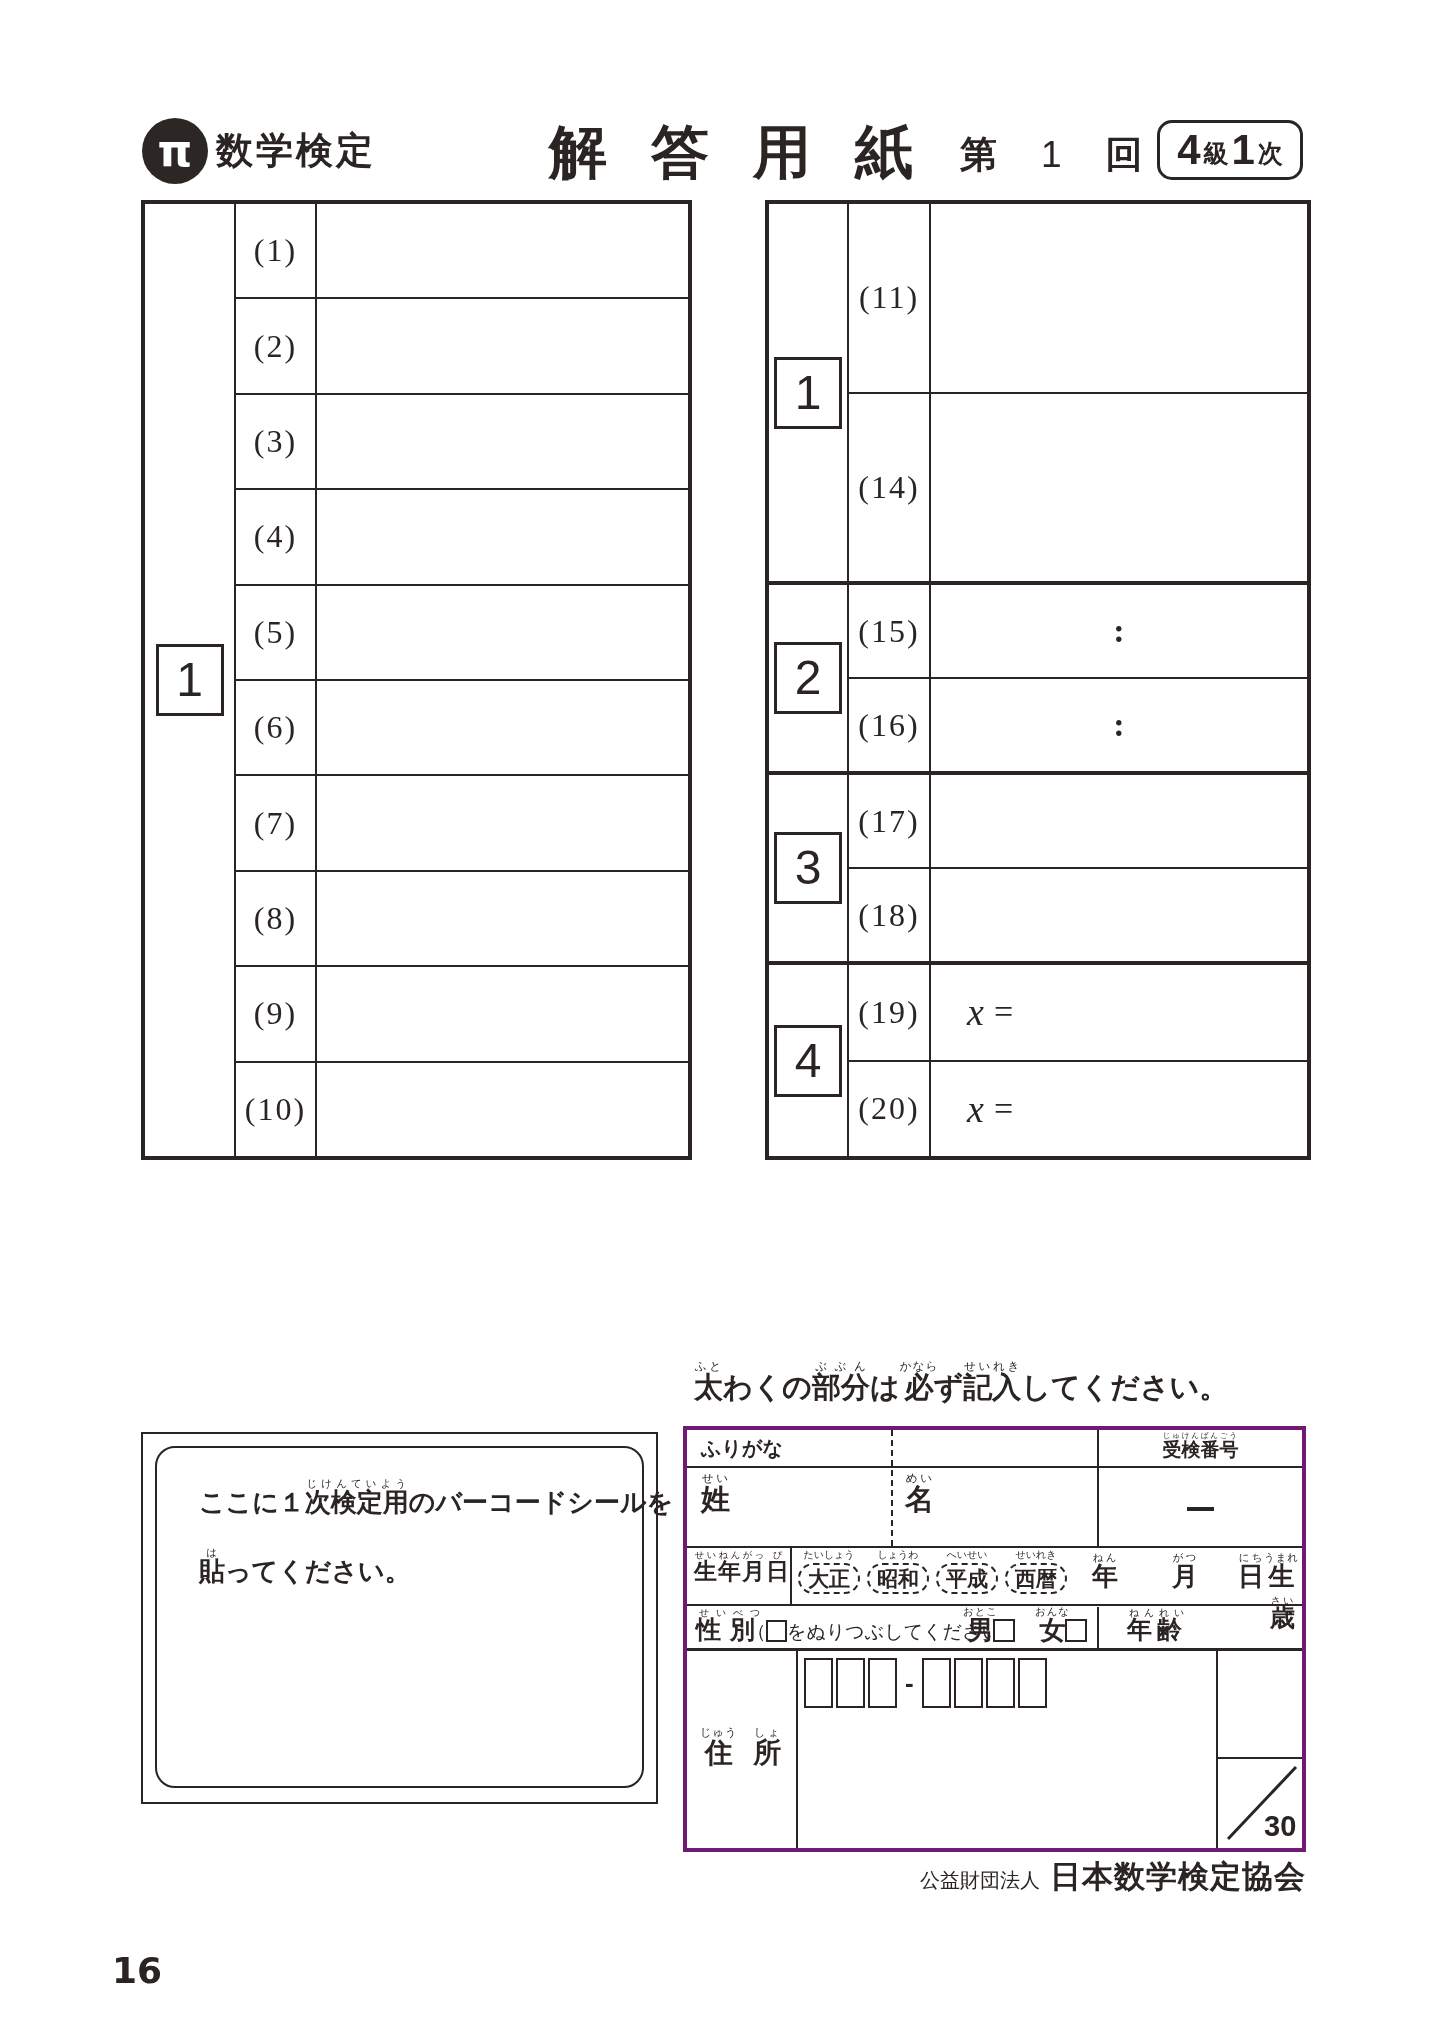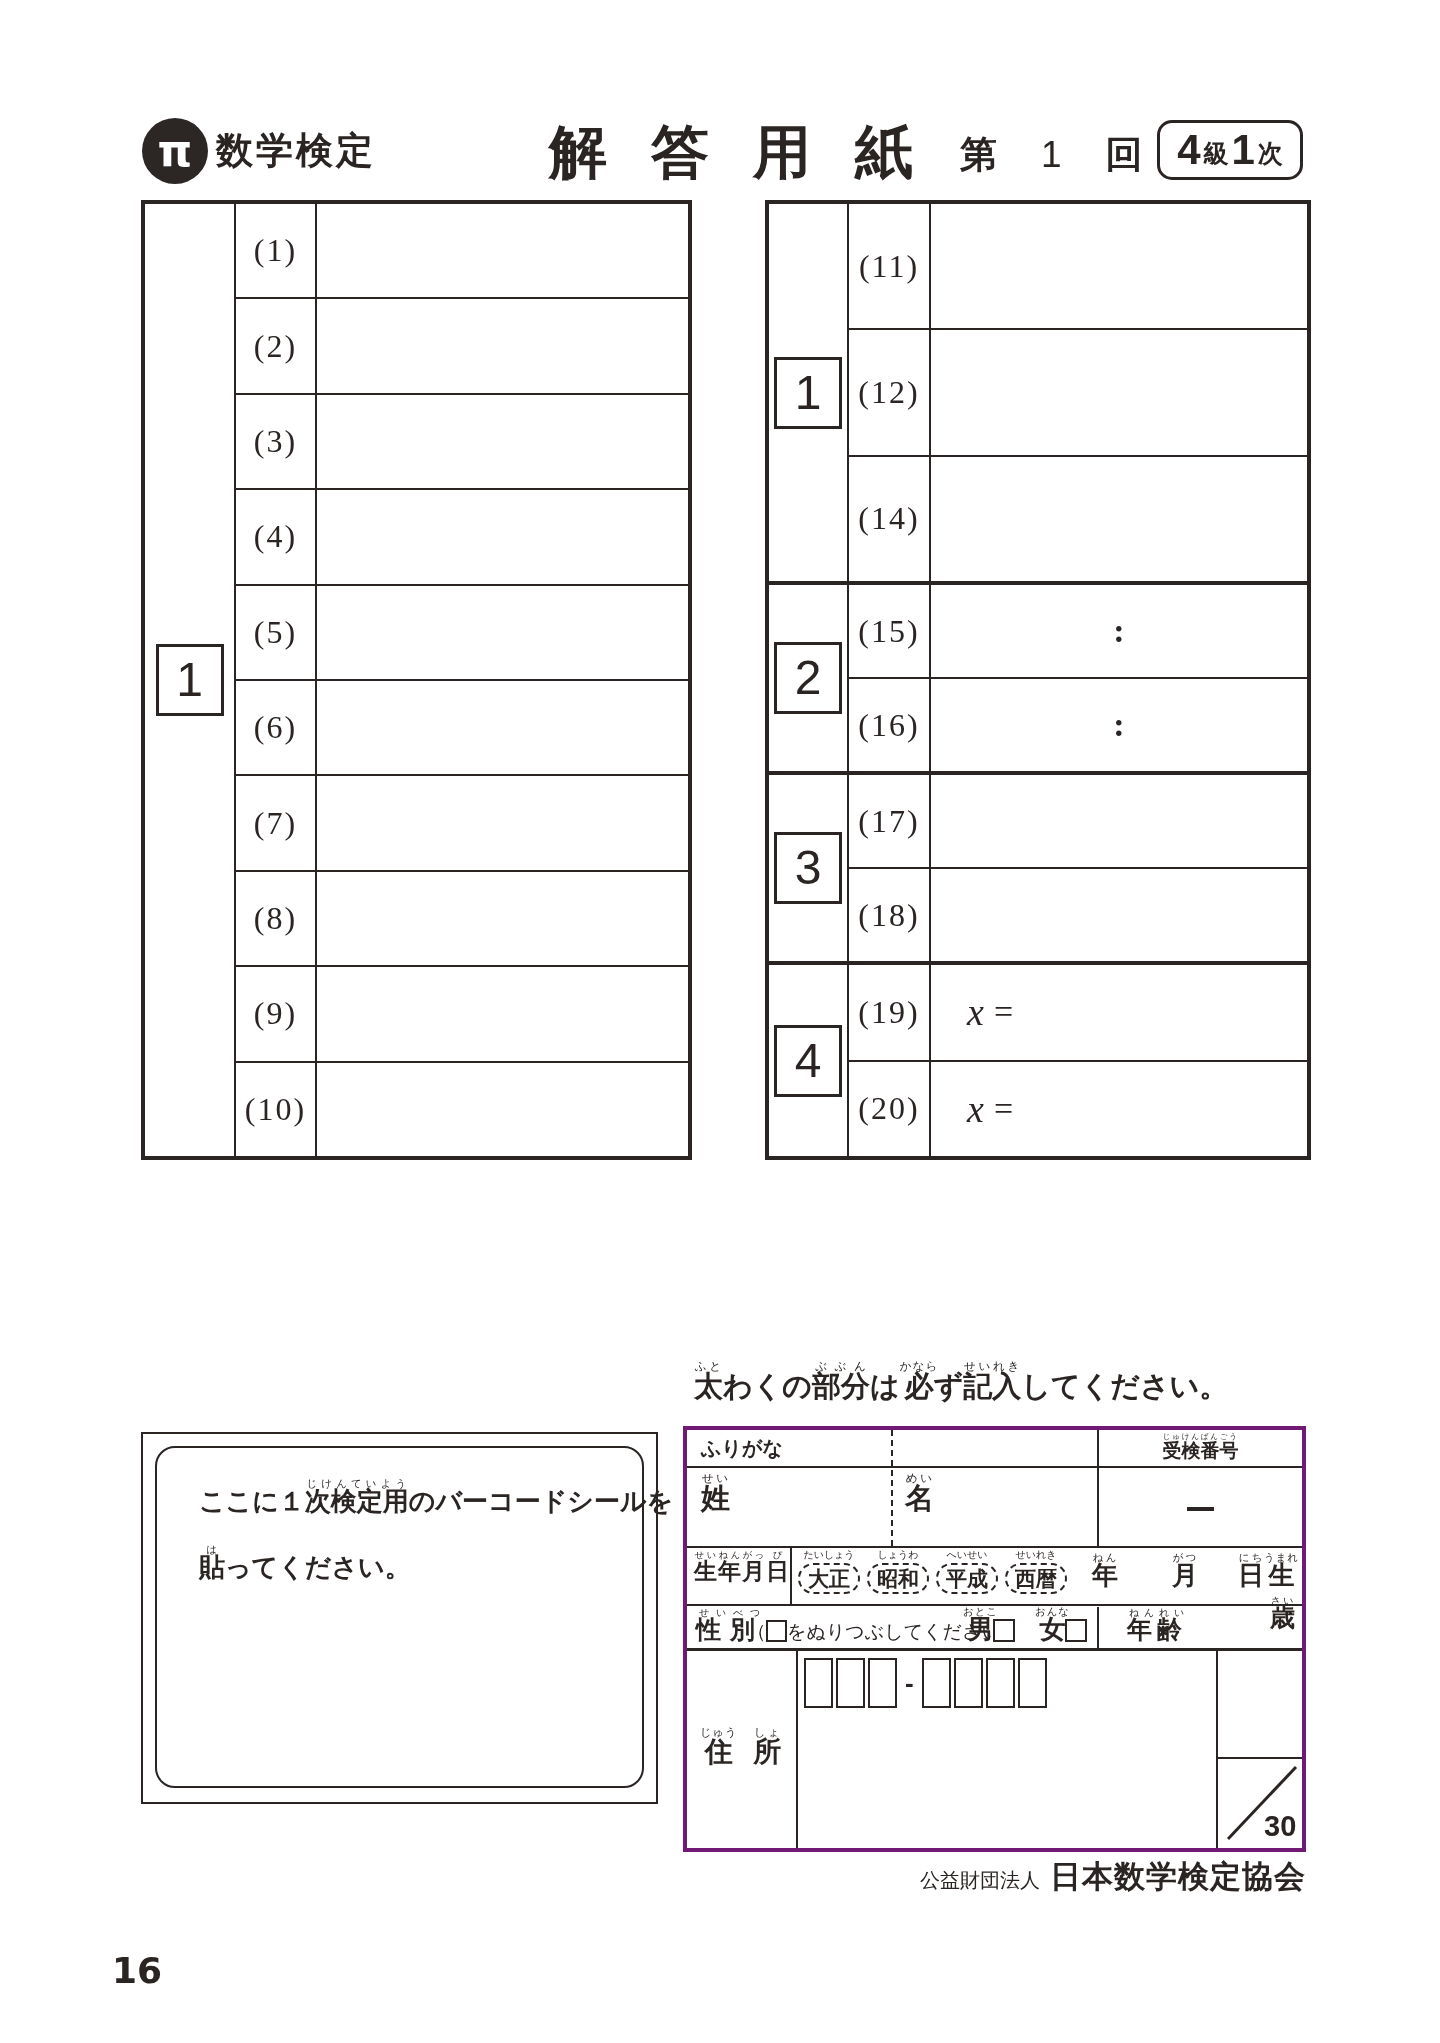--- a/index.html
+++ b/index.html
@@ -40,21 +40,21 @@
   .ans { flex:1 1 auto; display:flex; align-items:center; }
   .rsec { display:flex; width:100%; border-bottom:4px solid #2a2522; }
   .rsec:last-child { border-bottom:none; }
   .ans-c { justify-content:center; }
   .colon { font-family:"Liberation Serif", serif; font-size:34px; font-weight:bold; }
   .ans-x { padding-left:36px; }
   .vx { font-family:"Liberation Serif", serif; font-style:italic; font-size:38px; }
   .veq { font-family:"Liberation Serif", serif; font-size:34px; margin-left:10px; }
 
   
-  ruby { ruby-position: over; }
+  ruby { ruby-position: over; font-family: Liberation Mono, monospace; }
   ruby rt { font-size:0.40em; font-weight:normal; letter-spacing:1px; }
 
   
   .bc-outer { position:absolute; left:141px; top:1432px; width:517px; height:372px; border:2px solid #2a2522; }
   .bc-inner { position:absolute; left:12px; right:12px; top:12px; bottom:14px;
               border:2px solid #2a2522; border-radius:20px; padding:30px 0 0 42px; }
   .bc-line { font-size:26px; font-weight:bold; white-space:nowrap; line-height:1.25; }
   .bc-line2 { margin-top:26px; }
 
   
@@ -180,24 +180,20 @@
     <div class="rsec" style="height:381px;">
       <div class="sec-col">
         <div class="sec-box">1</div>
       </div>
       <div class="rows">
         <div class="row">
             <div class="lbl">(11)</div>
             <div class="ans"></div>
           </div>
         <div class="row">
-            <div class="lbl">(12)</div>
-            <div class="ans"></div>
-          </div>
-        <div class="row">
             <div class="lbl">(14)</div>
             <div class="ans"></div>
           </div>
       </div>
     </div>
     <div class="rsec" style="height:190px;">
       <div class="sec-col">
         <div class="sec-box">2</div>
       </div>
       <div class="rows">

